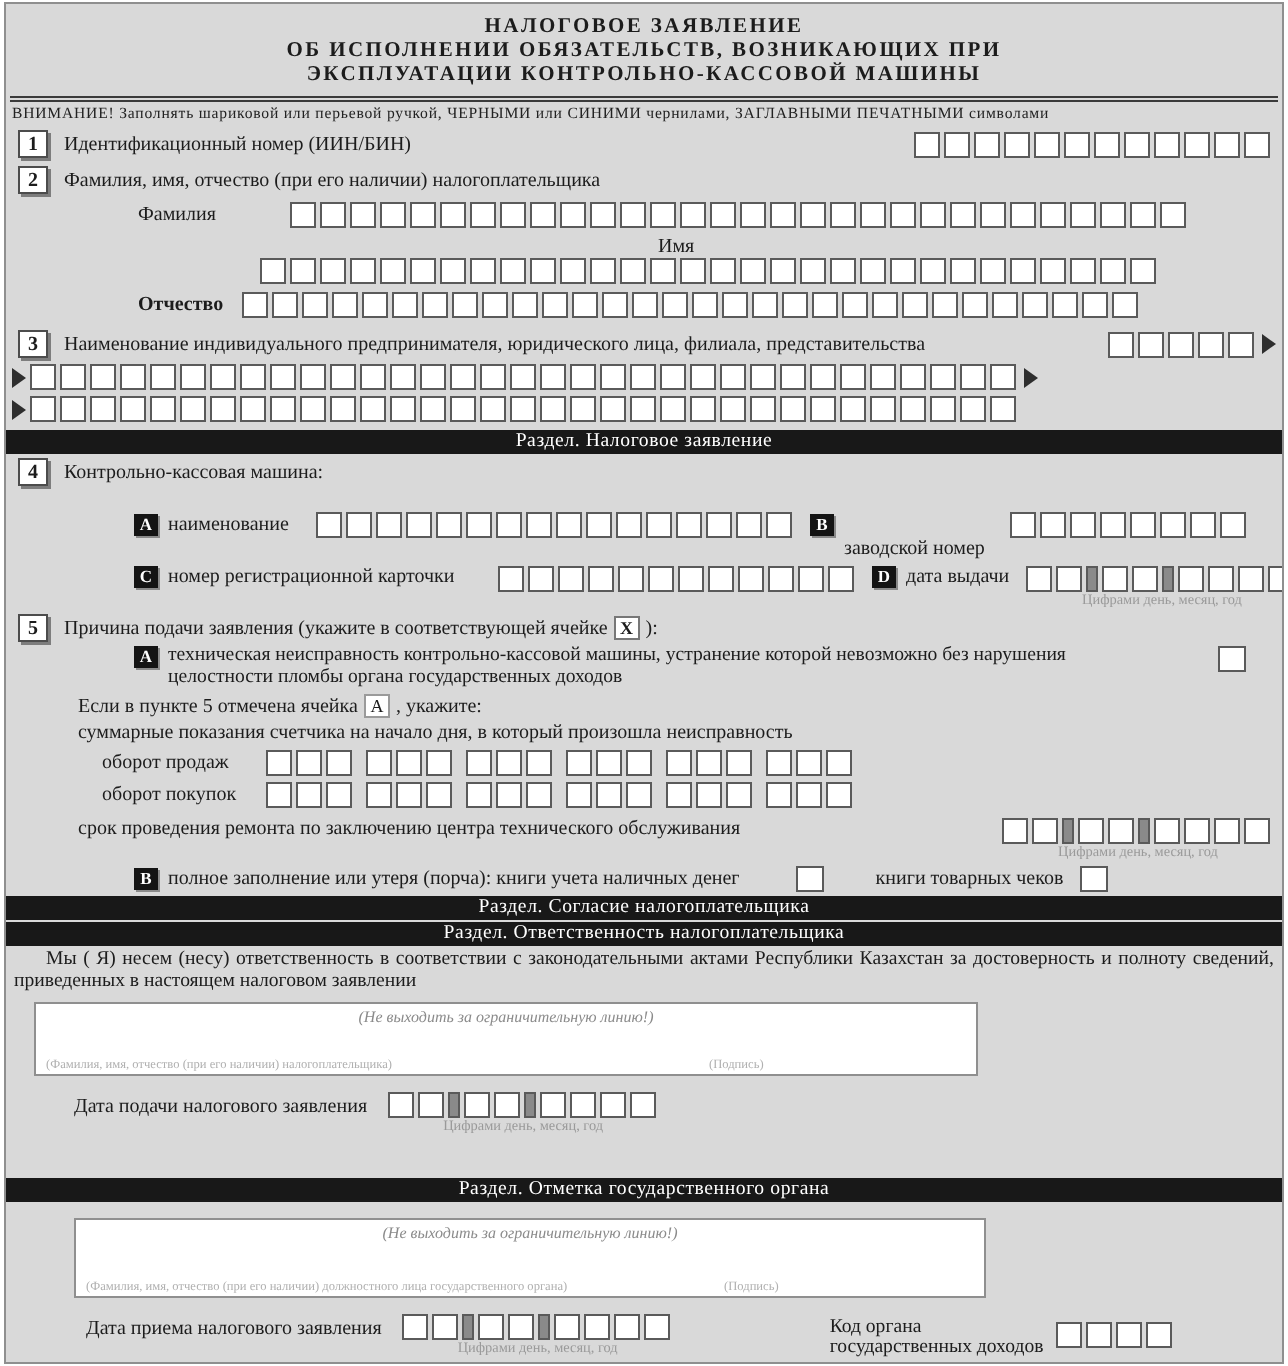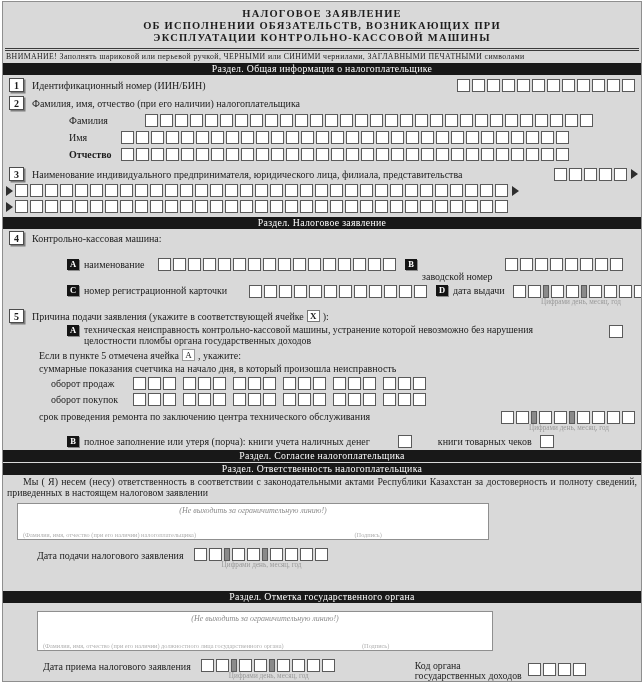--- a/index.html
+++ b/index.html
@@ -85,21 +85,20 @@
   <div class="title-block">
     <div class="title-line">НАЛОГОВОЕ ЗАЯВЛЕНИЕ</div>
     <div class="title-line">ОБ ИСПОЛНЕНИИ ОБЯЗАТЕЛЬСТВ, ВОЗНИКАЮЩИХ ПРИ</div>
     <div class="title-line">ЭКСПЛУАТАЦИИ КОНТРОЛЬНО-КАССОВОЙ МАШИНЫ</div>
   </div>
 
   <div class="rule" style="margin-top:4px;"></div>
   <div class="rule"></div>
   <div class="attention">ВНИМАНИЕ! Заполнять шариковой или перьевой ручкой, ЧЕРНЫМИ или СИНИМИ чернилами, ЗАГЛАВНЫМИ ПЕЧАТНЫМИ символами</div>
 
-  <div class="bar">Раздел. Общая информация о налогоплательщике</div>
 
   <div class="row" style="margin-top:3px; justify-content:space-between; padding-right:4px;">
     <span class="row">
       <span class="num-badge">1</span>
       <span class="lbl">Идентификационный номер (ИИН/БИН)</span>
     </span>
     <span class="cells">
         <span class="cell"></span>
         <span class="cell"></span>
         <span class="cell"></span>
@@ -147,21 +146,21 @@
         <span class="cell"></span>
         <span class="cell"></span>
         <span class="cell"></span>
         <span class="cell"></span>
         <span class="cell"></span>
         <span class="cell"></span>
         <span class="cell"></span>
         <span class="cell"></span>
       </span>
   </div>
-  <div class="row" style="margin:4px 0 0 66px;">
+  <div class="row" style="margin:4px 0 0 66px;flex-direction:column;">
     <span class="lbl" style="width:52px;">Имя</span>
     <span class="cells">
         <span class="cell"></span>
         <span class="cell"></span>
         <span class="cell"></span>
         <span class="cell"></span>
         <span class="cell"></span>
         <span class="cell"></span>
         <span class="cell"></span>
         <span class="cell"></span>

